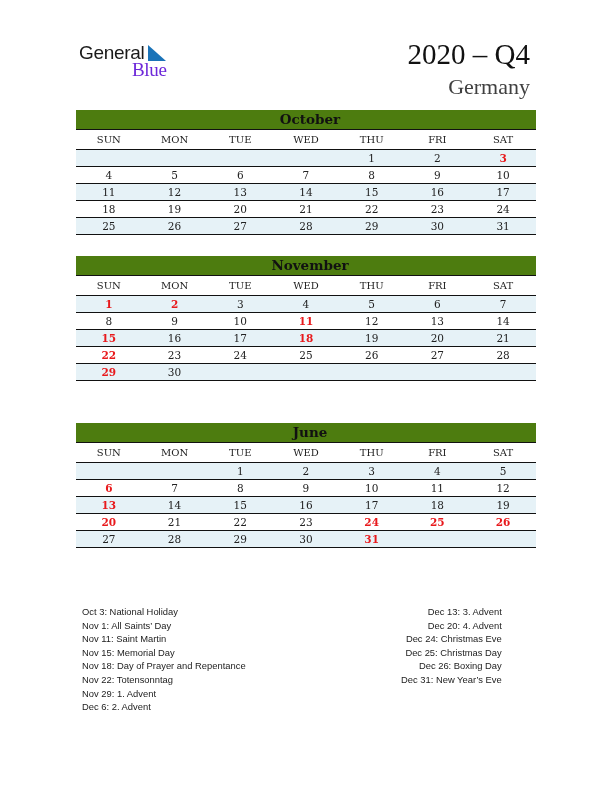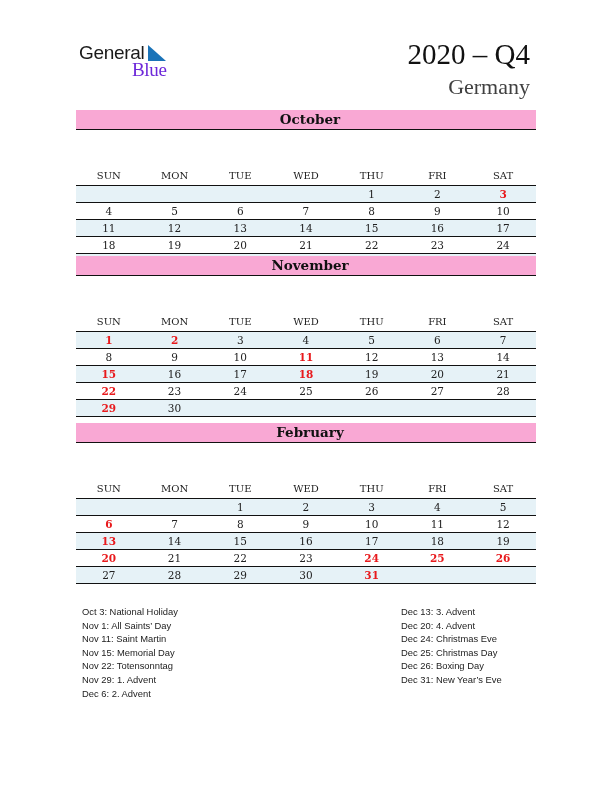--- a/index.html
+++ b/index.html
@@ -4,29 +4,29 @@
 <style>
   html, body { margin:0; padding:0; background:#ffffff; }
   body { width:612px; height:792px; position:relative; overflow:hidden; font-family:"DejaVu Serif", serif; color:#222; }
   .logo { position:absolute; left:79px; top:42px; width:100px; height:40px; }
   .logo .general { position:absolute; left:0; top:0; font-family:"Liberation Sans", sans-serif; font-size:19px; color:#1a1a1a; letter-spacing:-0.3px; }
   .logo .blue { position:absolute; left:53px; top:17px; font-family:Liberation Serif, serif; font-size:19px; color:#6d28d9; letter-spacing:-0.3px; }
   .logo .tri { position:absolute; left:69px; top:3px; width:0; height:0; border-bottom:16px solid #1a73b8; border-right:18px solid transparent; }
   .title { position:absolute; right:82px; top:38px; font-family:"Liberation Serif", serif; font-size:29px; color:#111; text-align:right; }
   .subtitle { position:absolute; right:82px; top:74px; font-family:"Liberation Serif", serif; font-size:22px; color:#404040; text-align:right; }
   .month { position:absolute; left:76px; width:460px; }
-  .month-head { height:19px; background:#f9a8d4; text-align:center; font-family:"DejaVu Serif", serif; font-weight:bold; font-size:13.5px; line-height:19px; color:#111; border-bottom:1.5px solid #111;padding-left:8px; }
-  table { width:100%; border-collapse:collapse; table-layout:fixed;margin-top:36px; }
+  .month-head { height:19px; background:#4d7c0f; text-align:center; font-family:"DejaVu Serif", serif; font-weight:bold; font-size:13.5px; line-height:19px; color:#111; border-bottom:1.5px solid #111;padding-left:8px; }
+  table { width:100%; border-collapse:collapse; table-layout:fixed; }
   th { font-weight:normal; font-size:10px; height:17px; text-align:center; color:#222; border-bottom:1.5px solid #111; font-family:"DejaVu Serif", serif; }
   td { font-size:10.5px; height:16px; text-align:center; color:#222; border-bottom:1.5px solid #111; font-family:"DejaVu Serif", serif; padding:0; }
   tr.shade td { background:#e6f2f7; }
   td.hol { color:#e8191c; font-weight:bold; }
   .notes { position:absolute; top:605px; font-family:"Liberation Sans", sans-serif; font-size:9.4px; color:#222; line-height:13.6px; }
   .notes.left { left:82px; }
-  .notes.right { left:401px; }
+  .notes.right { left:401px;text-align:right; }
 </style>
 </head>
 <body>
 
 <div class="logo">
   <span class="general">General</span>
   <span class="tri"></span>
   <span class="blue">Blue</span>
 </div>
 
@@ -149,21 +149,21 @@
           <td class=""></td>
           <td class=""></td>
           <td class=""></td>
           <td class=""></td>
           <td class=""></td>
         </tr>
       </tbody>
     </table>
   </div>
 <div class="month" id="m2" style="top:423px;">
-    <div class="month-head">February</div>
+    <div class="month-head">June</div>
     <table>
       <tbody>
         <tr>
           <th>SUN</th>
           <th>MON</th>
           <th>TUE</th>
           <th>WED</th>
           <th>THU</th>
           <th>FRI</th>
           <th>SAT</th>
@@ -215,20 +215,21 @@
         </tr>
       </tbody>
     </table>
   </div>
 
 <div class="notes left" id="notes-left">
     <div>Oct 3: National Holiday</div>
     <div>Nov 1: All Saints’ Day</div>
     <div>Nov 11: Saint Martin</div>
     <div>Nov 15: Memorial Day</div>
+    <div>Nov 18: Day of Prayer and Repentance</div>
     <div>Nov 22: Totensonntag</div>
     <div>Nov 29: 1. Advent</div>
     <div>Dec 6: 2. Advent</div>
   </div>
 <div class="notes right" id="notes-right">
     <div>Dec 13: 3. Advent</div>
     <div>Dec 20: 4. Advent</div>
     <div>Dec 24: Christmas Eve</div>
     <div>Dec 25: Christmas Day</div>
     <div>Dec 26: Boxing Day</div>

